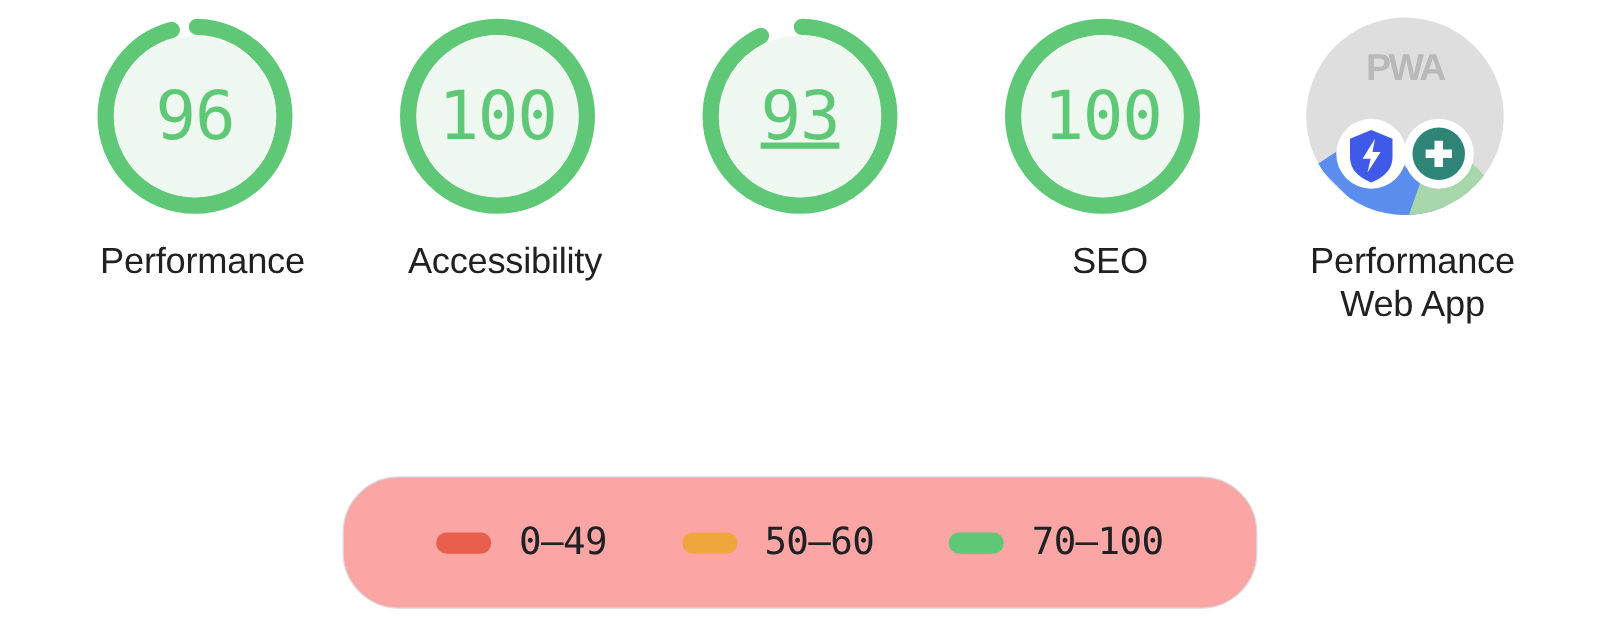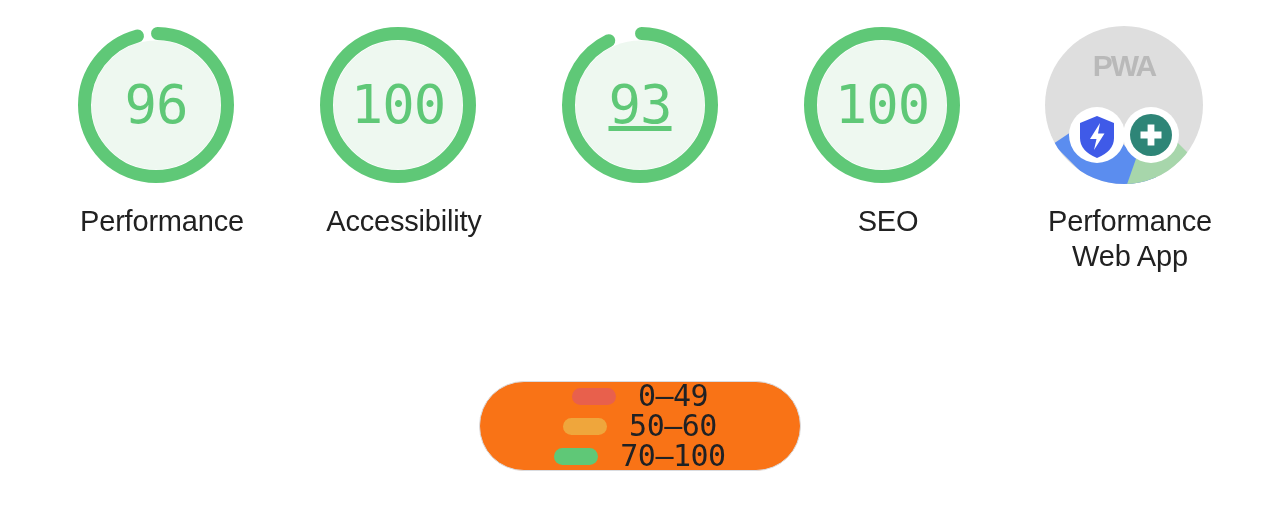--- a/index.html
+++ b/index.html
@@ -24,21 +24,21 @@
   }
 
   
   .gauges {
     width: 1280px;
     height: 345px;
     display: flex;
     flex-direction: row;
     justify-content: center;
     align-items: flex-start;
-    padding-top: 20px;
+    padding-top: 8px;
     box-sizing: border-box;
   }
 
   .gauge-item {
     width: 242px;
     display: flex;
     flex-direction: column;
     align-items: center;
   }
 
@@ -89,31 +89,30 @@
   .pwa-badge {
     position: relative;
     width: 170px;
     height: 170px;
   }
   .pwa-svg { display: block; width: 170px; height: 170px; }
 
   
   .legend {
     margin-top: 36px;
-    height: 90px;
+    height: 106px;
     box-sizing: border-box;
     display: flex;
-    flex-direction: column;
     align-items: center;
     justify-content: center;
     gap: 0;
     border: 1.5px solid #dadce0;
     border-radius: 45px;
     padding: 0 44px;
-    background: #f97316;
+    background: #fca5a5;
   }
 
   .legend-item {
     display: flex;
     flex-direction: row;
     align-items: center;
     gap: 22px;
     margin: 0 30px;
   }
 

